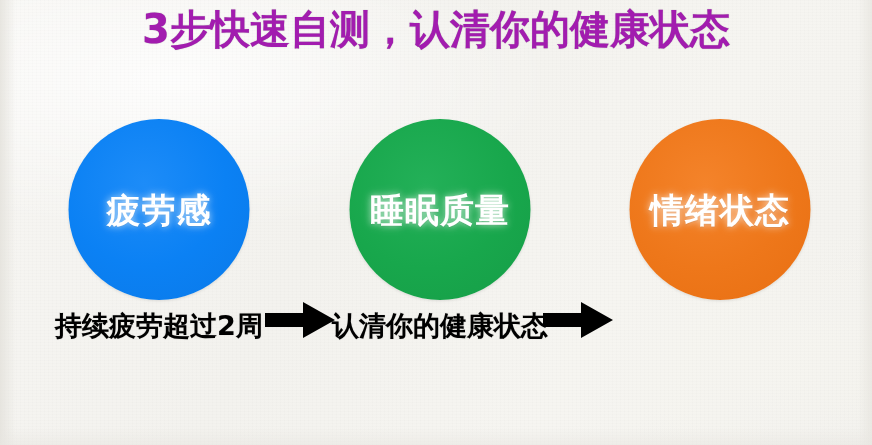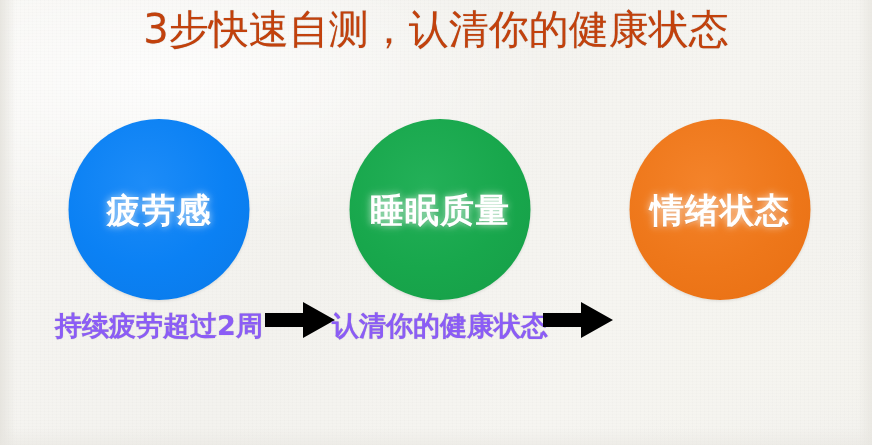--- a/index.html
+++ b/index.html
@@ -64,22 +64,22 @@
 
   
   .title {
     position: absolute;
     left: 0;
     right: 0;
     top: 3px;
     text-align: center;
     font-size: 40px;
     line-height: 52px;
-    font-weight: normal;
-    color: #c2410c;
+    font-weight: bold;
+    color: #a21caf;
     letter-spacing: 0px;
     white-space: nowrap;
     text-shadow: 0 0 1px rgba(25,25,25,0.35);
     z-index: 5;
   }
 
   
   .steps {
     position: absolute;
     left: 0;
@@ -130,21 +130,21 @@
 
   .caption {
     position: absolute;
     left: 0;
     right: 0;
     top: 199px;
     text-align: center;
     font-size: 27px;
     line-height: 34px;
     font-weight: bold;
-    color: #8b5cf6;
+    color: #000000;
     white-space: nowrap;
     text-shadow: 0 0 1px rgba(27,27,27,0.3);
   }
 
   
   .arrow {
     position: absolute;
     top: 190px;
     width: 70px;
     height: 40px;

